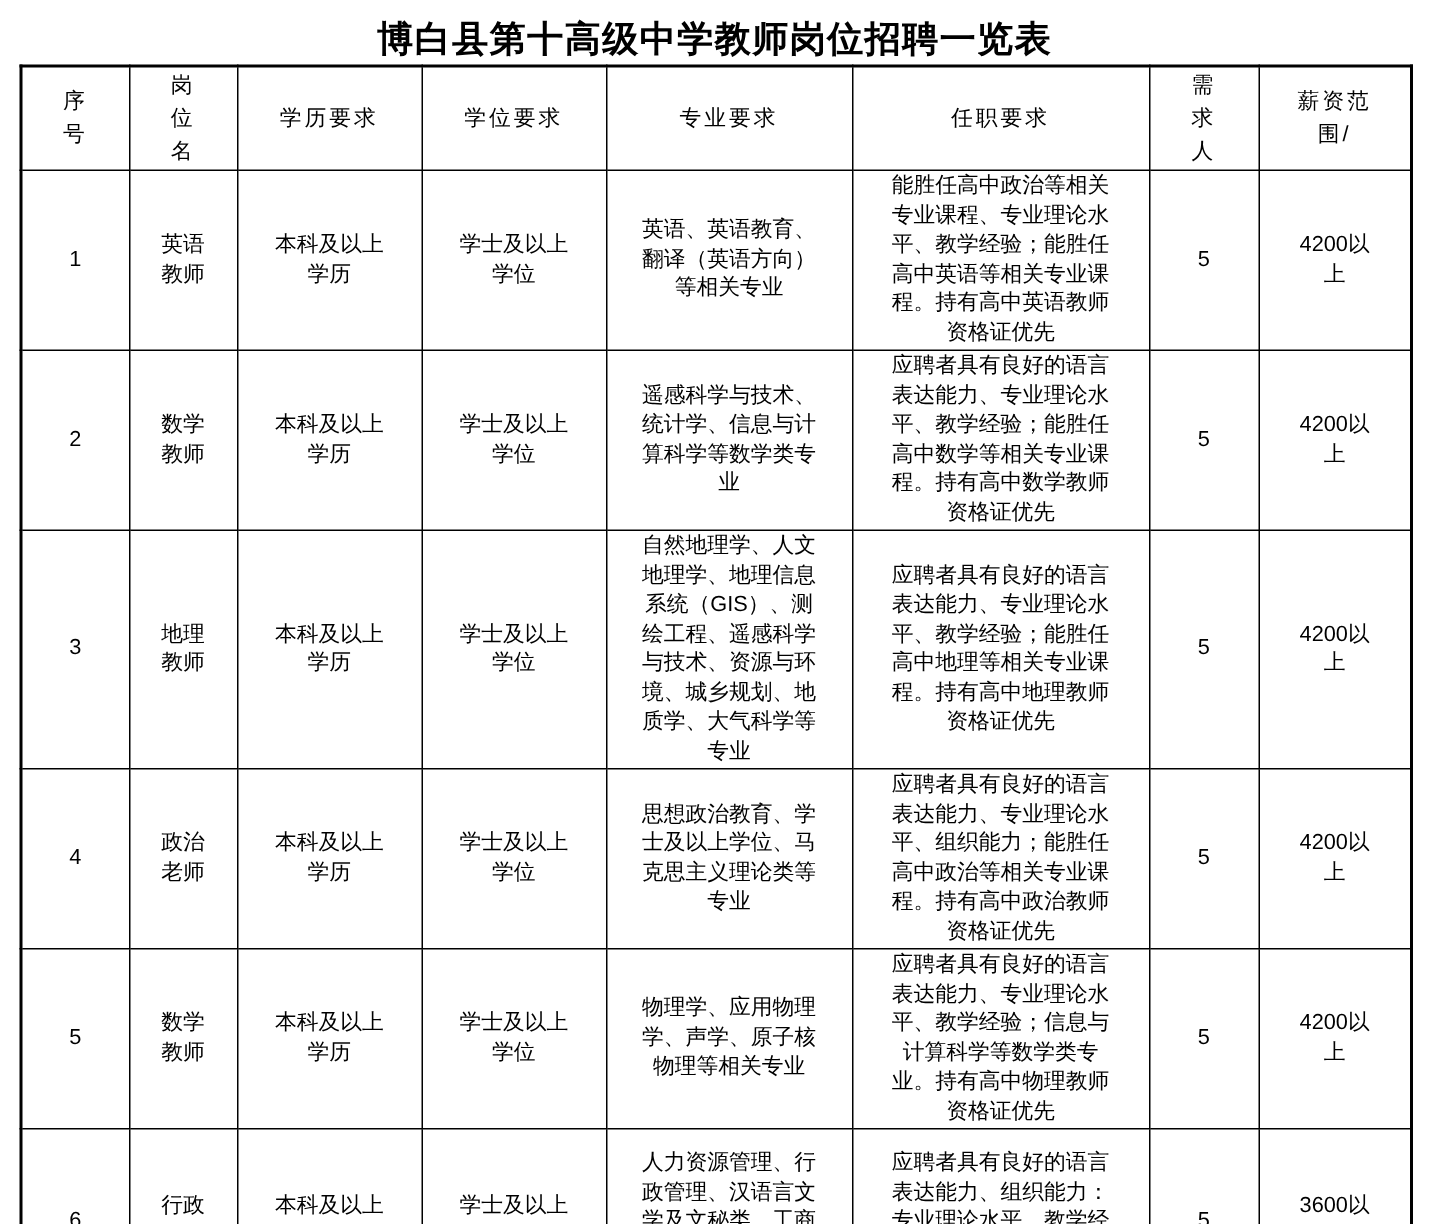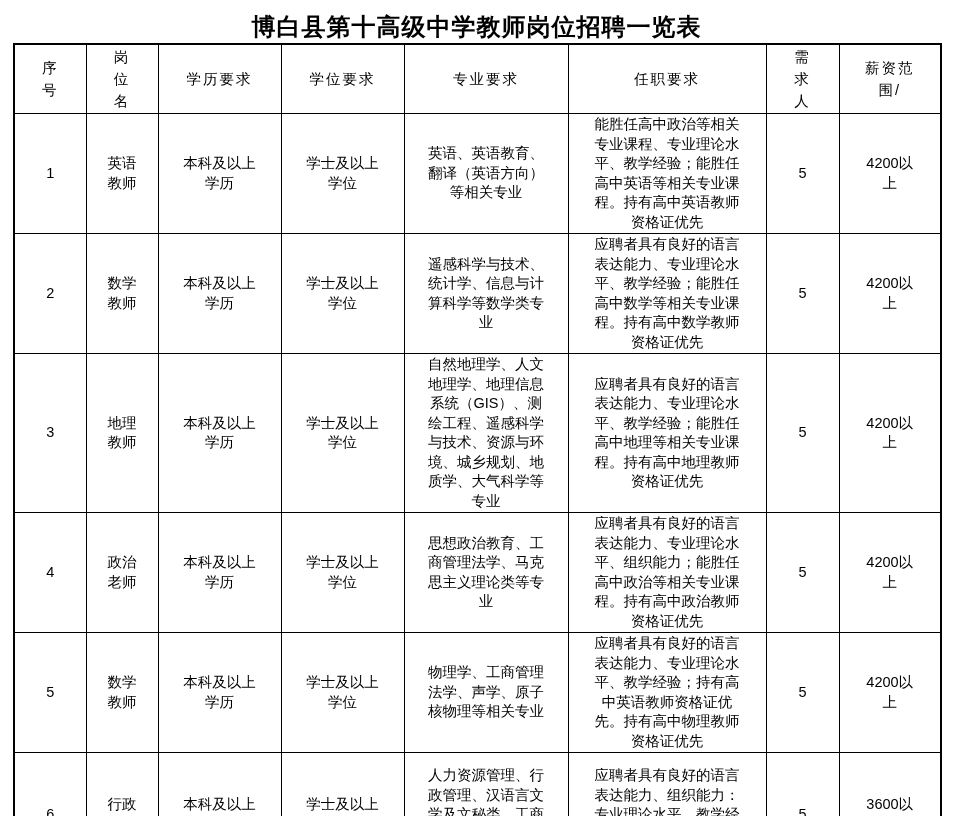--- a/index.html
+++ b/index.html
@@ -115,32 +115,32 @@
         <td>自然地理学、人文地理学、地理信息系统（GIS）、测绘工程、遥感科学与技术、资源与环境、城乡规划、地质学、大气科学等专业</td>
         <td>应聘者具有良好的语言表达能力、专业理论水平、教学经验；能胜任高中地理等相关专业课程。持有高中地理教师资格证优先</td>
         <td>5</td>
         <td>4200以上</td>
       </tr>
       <tr class="r4">
         <td>4</td>
         <td>政治老师</td>
         <td>本科及以上学历</td>
         <td>学士及以上学位</td>
-        <td>思想政治教育、工商管理法学、马克思主义理论类等专业</td>
+        <td>思想政治教育、学士及以上学位、马克思主义理论类等专业</td>
         <td>应聘者具有良好的语言表达能力、专业理论水平、组织能力；能胜任高中政治等相关专业课程。持有高中政治教师资格证优先</td>
         <td>5</td>
         <td>4200以上</td>
       </tr>
       <tr class="r5">
         <td>5</td>
         <td>数学教师</td>
         <td>本科及以上学历</td>
         <td>学士及以上学位</td>
-        <td>物理学、工商管理法学、声学、原子核物理等相关专业</td>
-        <td>应聘者具有良好的语言表达能力、专业理论水平、教学经验；持有高中英语教师资格证优先。持有高中物理教师资格证优先</td>
+        <td>物理学、应用物理学、声学、原子核物理等相关专业</td>
+        <td>应聘者具有良好的语言表达能力、专业理论水平、教学经验；信息与计算科学等数学类专业。持有高中物理教师资格证优先</td>
         <td>5</td>
         <td>4200以上</td>
       </tr>
       <tr class="r6">
         <td>6</td>
         <td>行政岗</td>
         <td>本科及以上学历</td>
         <td>学士及以上学位</td>
         <td>人力资源管理、行政管理、汉语言文学及文秘类、工商管理法学、遥感科学与技术</td>
         <td>应聘者具有良好的语言表达能力、组织能力：专业理论水平、教学经验；能胜任高中相关抓也课程优先。</td>

